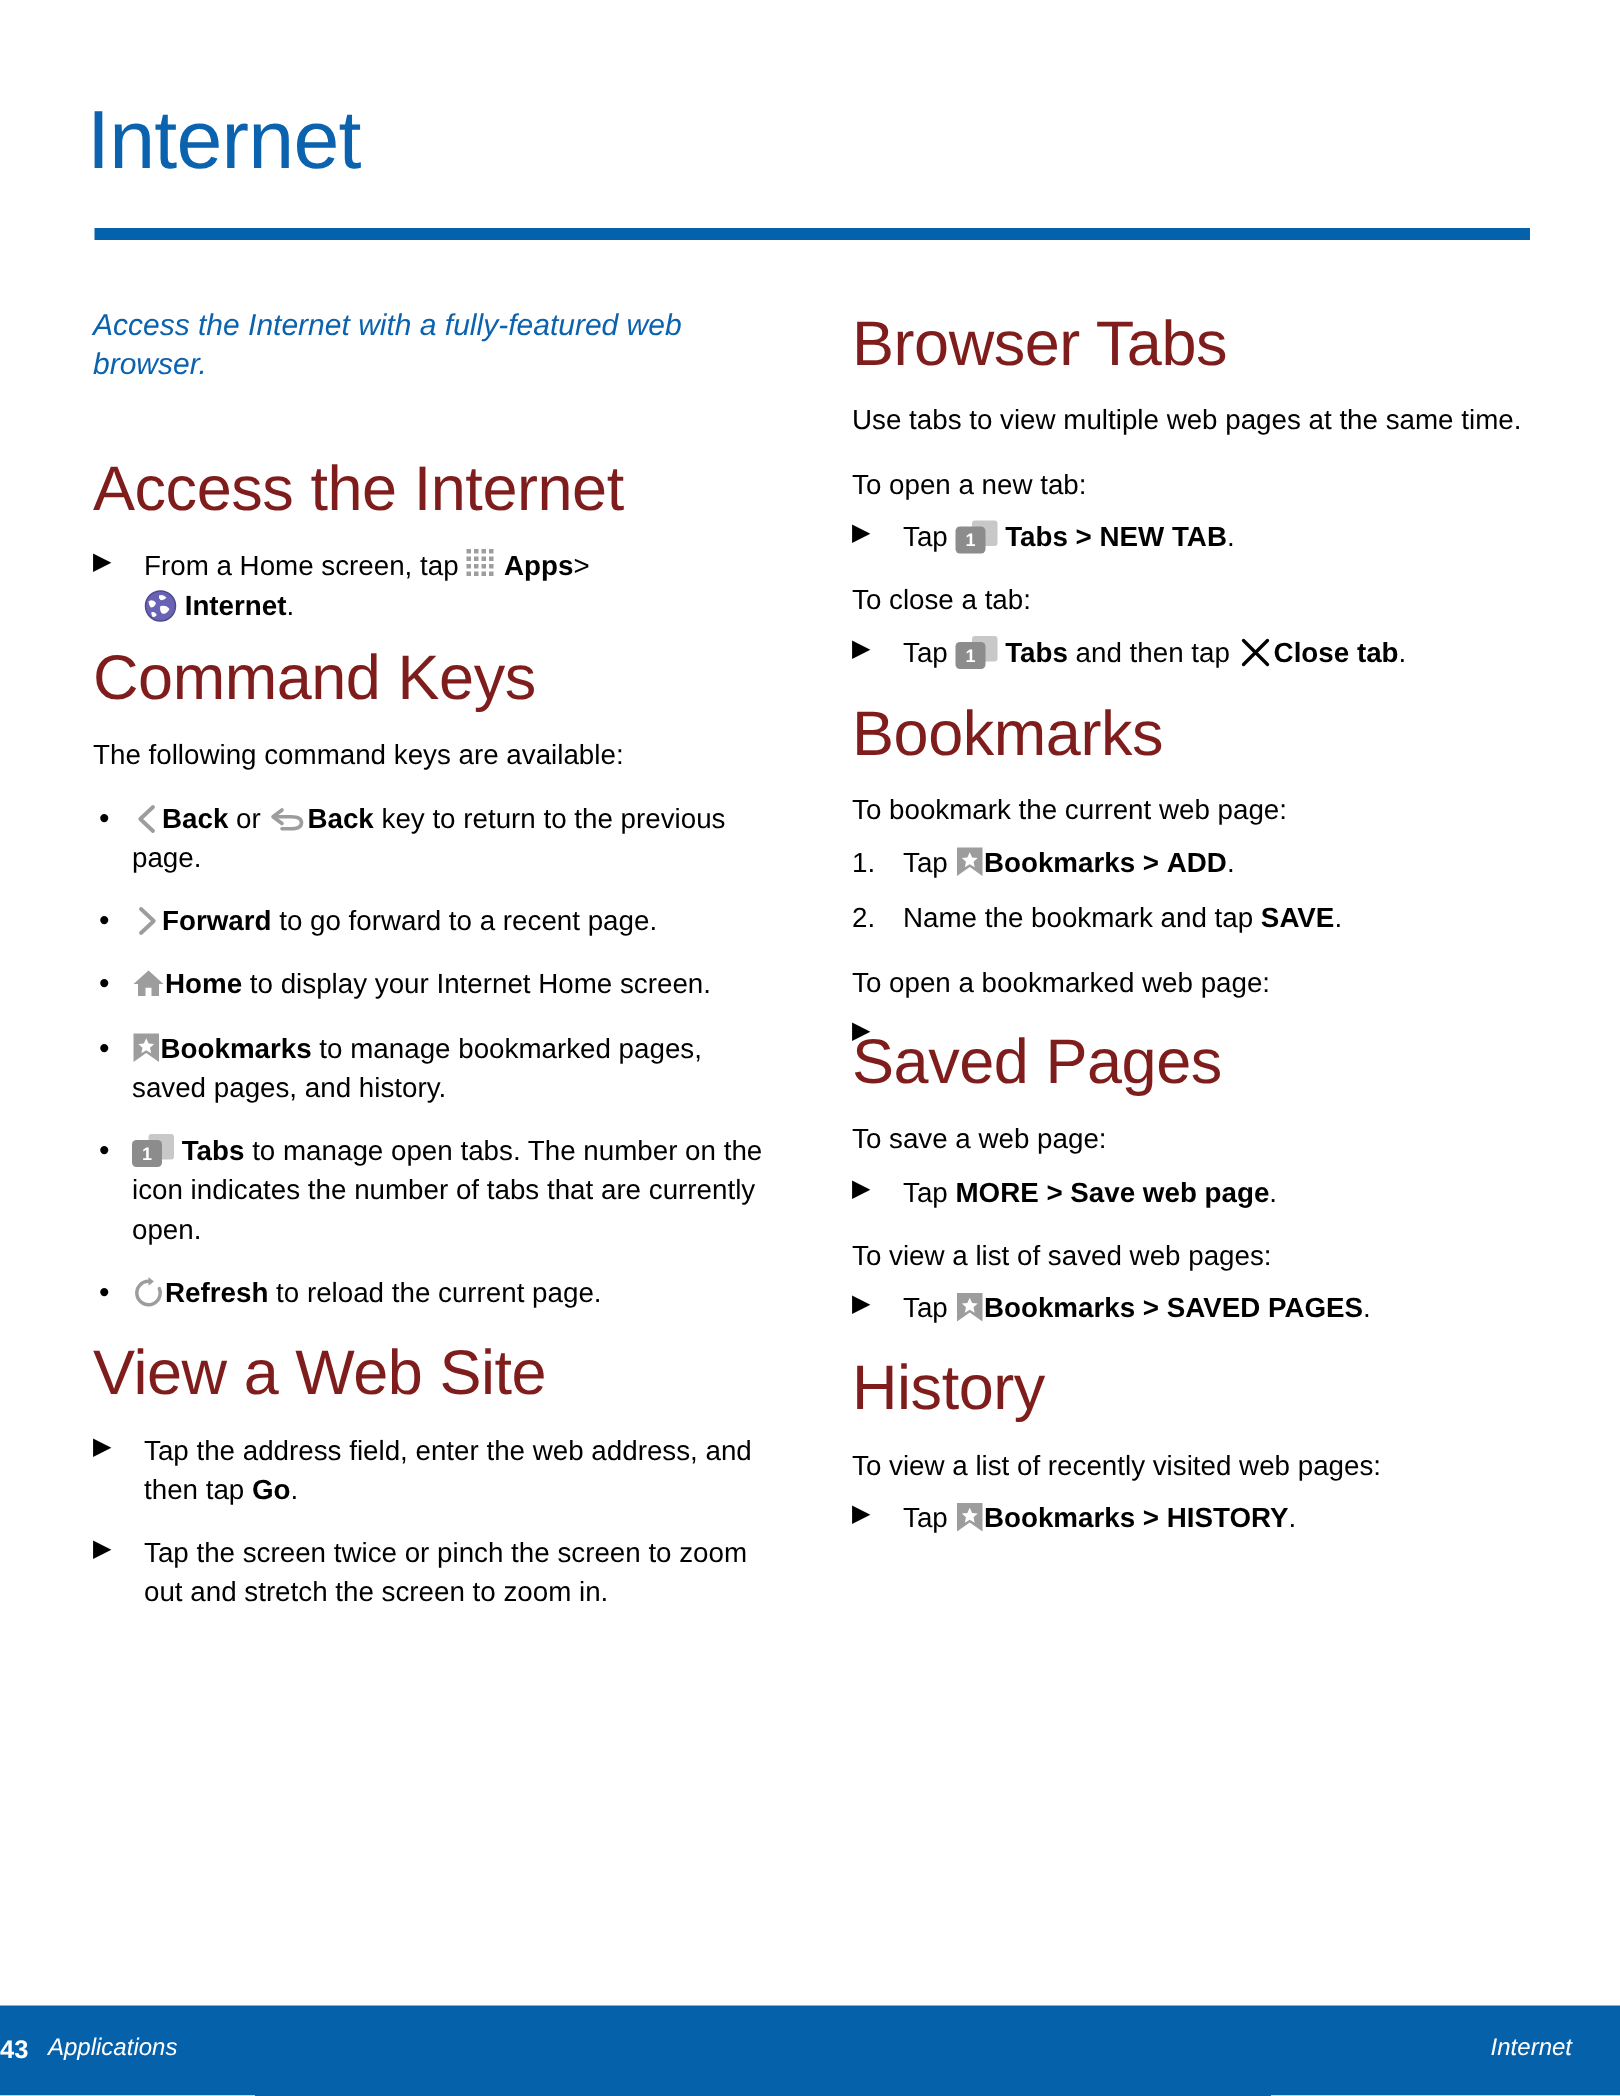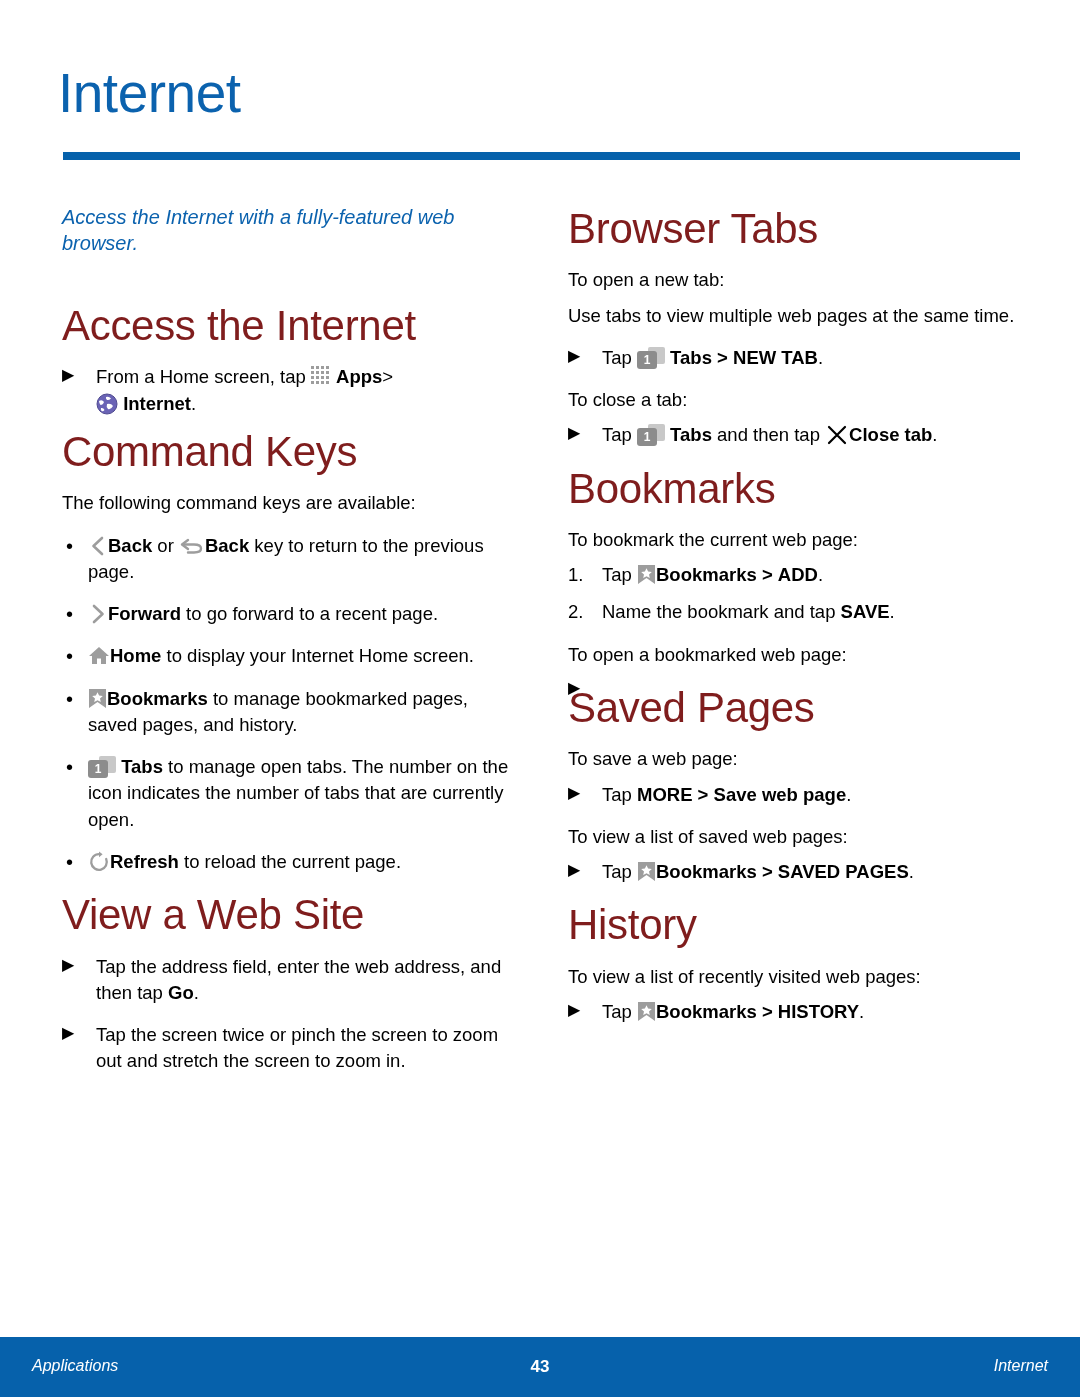--- a/index.html
+++ b/index.html
@@ -173,21 +173,21 @@
     top: 20px;
     color: #ffffff;
     font-size: 16px;
     font-style: italic;
     text-align: right;
   }
   .footer-left  { left: 32px; }
   .footer-right { right: 32px; }
   .footer-center {
     left: 0; width: 1080px;
-    text-align: center;
+    text-align: left;
     font-style: normal;
     font-weight: 700;
     font-size: 17px;
   }
 </style>
 </head>
 <body>
 
 <div class="page-title">Internet</div>
 <div class="title-rule"></div>
@@ -290,22 +290,22 @@
   <div class="step">
     <span class="marker tri">▶</span>
     <span>Tap the screen twice or pinch the screen to zoom out and stretch the screen to zoom in.</span>
   </div>
 
 </div>
 
 <div class="col col-right">
 
   <h2 class="sec">Browser Tabs</h2>
+  <p class="body">Use tabs to view multiple web pages at the same time.</p>
   <p class="body tight">To open a new tab:</p>
-  <p class="body">Use tabs to view multiple web pages at the same time.</p>
   <div class="step">
     <span class="marker tri">▶</span>
     <span><span>Tap</span>
       <span class="ic ic-tabs"><span class="back-sq"></span><span class="front-sq">1</span></span>
       <b>Tabs</b> <b>&gt;</b> <b>NEW TAB</b><span>.</span></span>
   </div>
   <p class="body tight">To close a tab:</p>
   <div class="step">
     <span class="marker tri">▶</span>
     <span><span>Tap</span>

